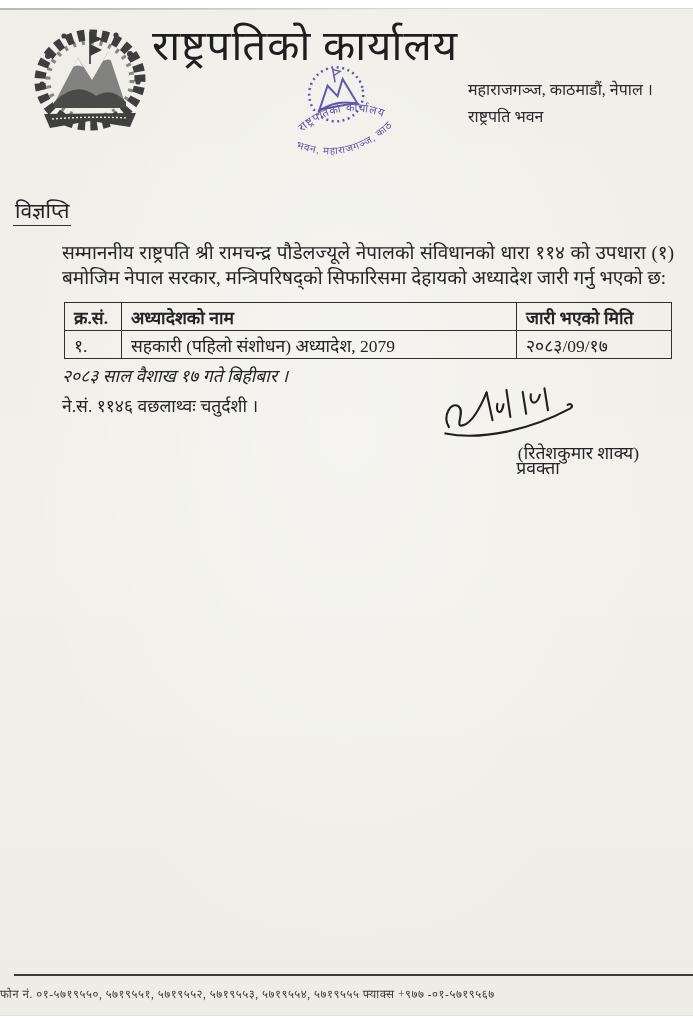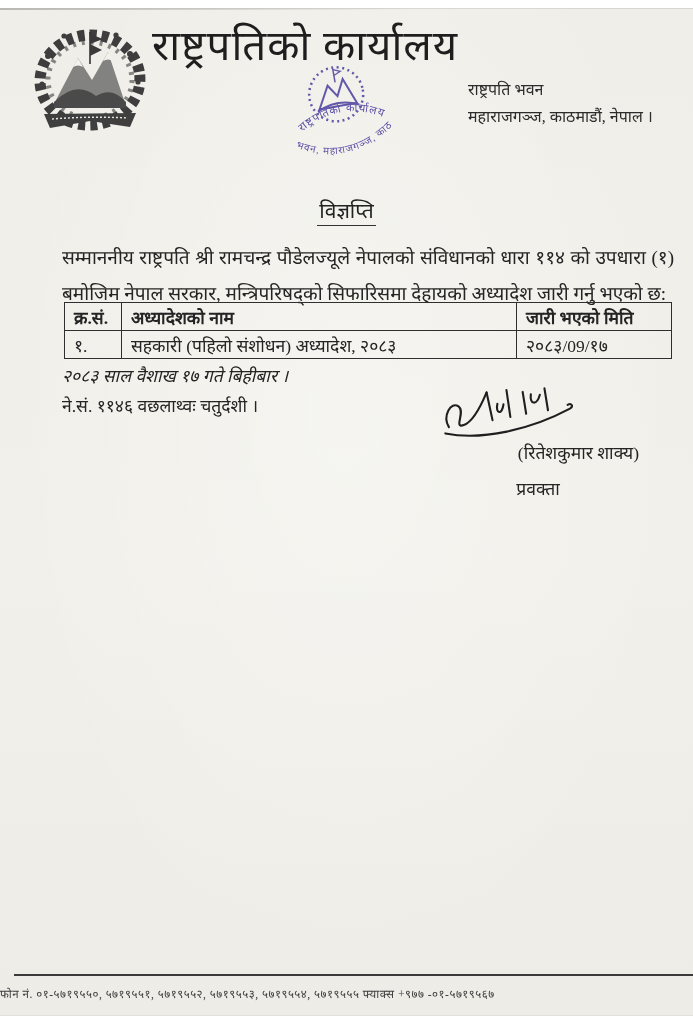--- a/index.html
+++ b/index.html
@@ -35,28 +35,28 @@
     transform: rotate(-10deg); mix-blend-mode: multiply; opacity: 0.92;
   }
   .address {
     position: absolute; left: 468px; top: 76px;
     font-size: 16px; line-height: 27px; color: #2c2c2c;
   }
 
   
   .notice-heading {
     position: absolute; left: 0; right: 0; top: 196px;
-    text-align: center; font-size: 21px; color: #222;
+    text-align: left; font-size: 21px; color: #222; padding-left: 13px;
   }
   .notice-heading span {
     border-bottom: 1.5px solid #333; padding: 0 2px 2px 2px;
   }
   .body-par {
     position: absolute; left: 62px; top: 240px; width: 612px;
-    font-size: 19px; line-height: 36px; text-align: justify; color: #242424;
+    font-size: 19px; line-height: 25px; text-align: justify; color: #242424;
   }
 
   
   table.ordinance {
     position: absolute; left: 64px; top: 302px; width: 608px;
     border-collapse: collapse; table-layout: fixed;
     font-size: 17.5px; color: #242424;
   }
   table.ordinance th, table.ordinance td {
     border: 1.6px solid #2f2f2f; padding: 1px 9px; height: 25px;
@@ -69,21 +69,21 @@
   .date-line-1 { position: absolute; left: 62px; top: 363px; font-size: 17.5px; color: #242424; font-style: italic; }
   .date-line-2 { position: absolute; left: 62px; top: 393px; font-size: 17.5px; color: #242424; text-align: center; }
 
   
   .sig-svg { position: absolute; left: 438px; top: 383px; width: 140px; height: 58px; }
   .sig-name {
     position: absolute; left: 429px; top: 440px; width: 210px;
     text-align: right; font-size: 17.5px; color: #242424;
   }
   .sig-role {
-    position: absolute; left: 443px; top: 476px; width: 190px;
+    position: absolute; left: 443px; top: 455px; width: 190px;
     text-align: center; font-size: 17.5px; color: #242424;
   }
 
   
   .footer-rule {
     position: absolute; left: 14px; right: 0; top: 974px;
     border-top: 2px solid #3a3a3a;
   }
   .footer-text {
     position: absolute; left: 0; right: 0; top: 986px;
@@ -143,22 +143,22 @@
     <line x1="60" y1="14" x2="60" y2="28" stroke-width="1.5"></line>
     <path d="M60,15 L67,18 L60,21" stroke-width="1.3"></path>
   </g>
   <g fill="#5346ad" font-size="11" font-family="Liberation Serif, serif" letter-spacing="1">
     <text><textPath href="#arcTop" startOffset="6%">राष्ट्रपतिको कार्यालय</textPath></text>
     <text font-size="10"><textPath href="#arcBottom" startOffset="2%">भवन, महाराजगञ्ज, काठमाडौं</textPath></text>
   </g>
 </svg>
 
 <div class="address">
+  <div>महाराजगञ्ज, काठमाडौं, नेपाल ।</div>
   <div>राष्ट्रपति भवन</div>
-  <div>महाराजगञ्ज, काठमाडौं, नेपाल ।</div>
 </div>
 
 <div class="notice-heading">
   <span>विज्ञप्ति</span>
 </div>
 
 <div class="body-par">सम्माननीय राष्ट्रपति श्री रामचन्द्र पौडेलज्यूले नेपालको संविधानको धारा ११४ को उपधारा (१) बमोजिम नेपाल सरकार, मन्त्रिपरिषद्को सिफारिसमा देहायको अध्यादेश जारी गर्नु भएको छ:</div>
 
 <table class="ordinance">
   <colgroup>
@@ -169,21 +169,21 @@
   <thead>
     <tr>
       <th>क्र.सं.</th>
       <th>अध्यादेशको नाम</th>
       <th>जारी भएको मिति</th>
     </tr>
   </thead>
   <tbody>
     <tr>
       <td>१.</td>
-      <td>सहकारी (पहिलो संशोधन) अध्यादेश, २०८३</td>
+      <td>सहकारी (पहिलो संशोधन) अध्यादेश, 2079</td>
       <td>२०८३/09/१७</td>
     </tr>
   </tbody>
 </table>
 
 <div class="date-line-1">२०८३ साल वैशाख १७ गते बिहीबार ।</div>
 <div class="date-line-2">ने.सं. ११४६ वछलाथ्वः चतुर्दशी ।</div>
 
 <svg class="sig-svg" viewBox="0 0 140 58">
   <g stroke="#1f1f1f" stroke-width="2.1" fill="none" stroke-linecap="round" transform="rotate(-4 70 29)">

